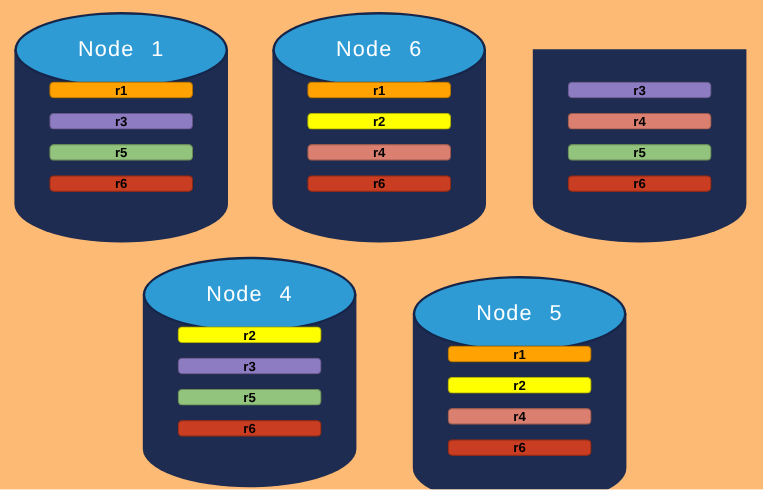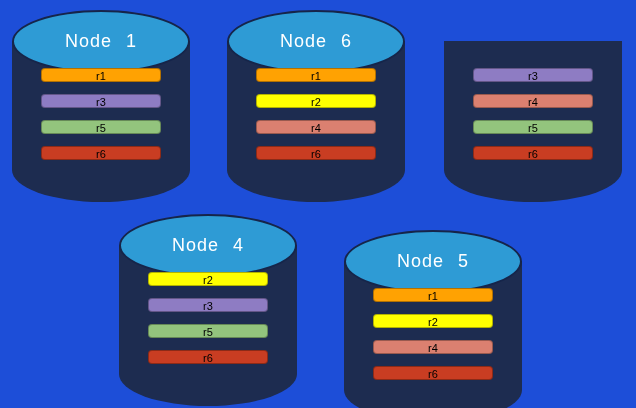--- a/index.html
+++ b/index.html
@@ -5,21 +5,21 @@
   html, body {
     margin: 0;
     padding: 0;
     background: #ffffff;
     font-family: "Liberation Sans", sans-serif;
   }
   #canvas {
     position: relative;
     width: 636px;
     height: 408px;
-    background: #1d4ed8;
+    background: #fdba74;
     overflow: hidden;
   }
   .node {
     position: absolute;
     width: 178px;
     height: 192px;
   }
   .node-1 { left: 12px;  top: 10px;  }
   .node-2 { left: 227px; top: 10px;  }
   .node-3 { left: 444px; top: 10px;  }
@@ -67,21 +67,21 @@
     gap: 12px;
   }
   .bar {
     height: 14px;
     line-height: 14px;
     border-radius: 4px;
     border: 1px solid rgba(0,0,0,0.30);
     box-sizing: border-box;
     text-align: center;
     font-size: 11px;
-    font-weight: normal;
+    font-weight: bold;
     color: #000000;
   }
 </style>
 </head>
 <body>
 
 <div id="canvas">
 
   <div class="node node-1" style="--body-color: #1D2C50; --top-color: #2E9BD5; --rim-color: #16254A;">
     <div class="cyl-body"></div>

